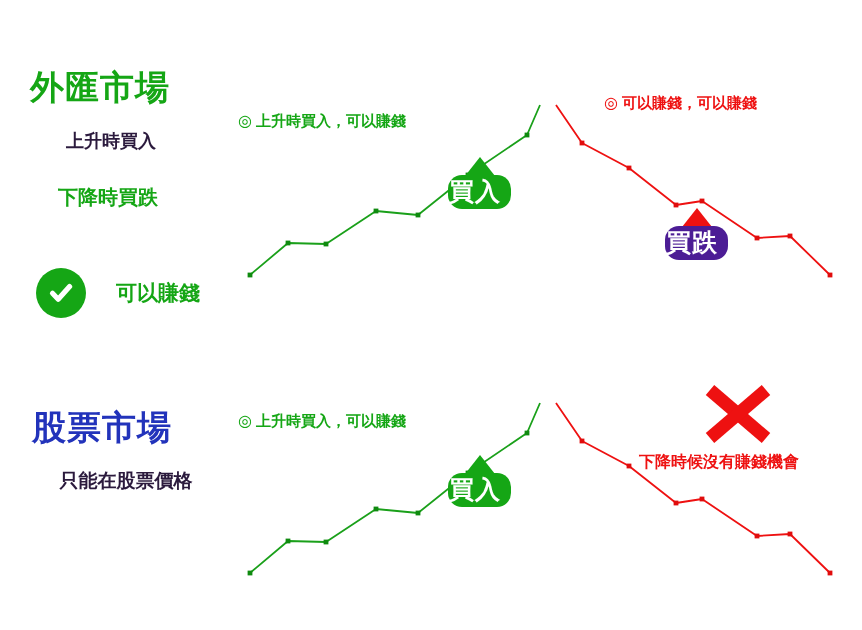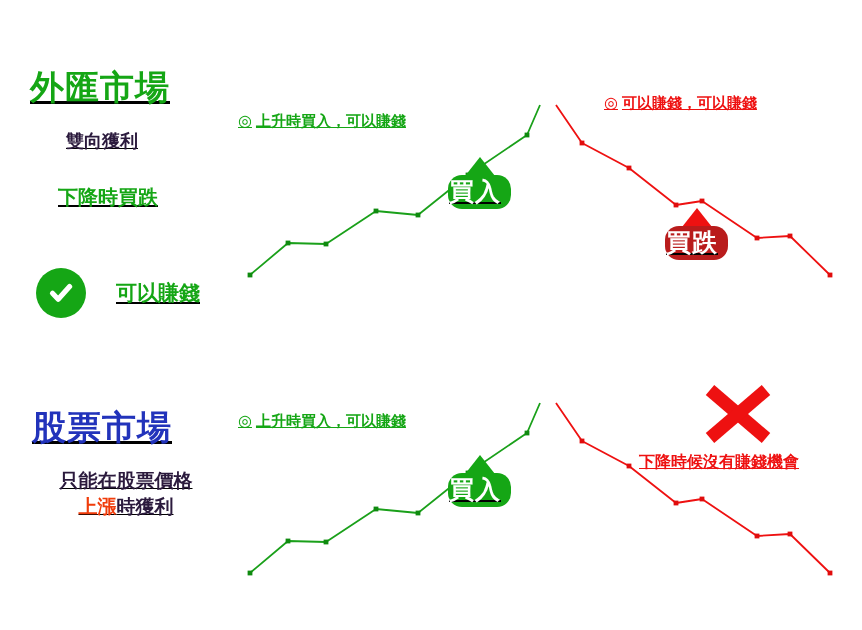--- a/index.html
+++ b/index.html
@@ -4,21 +4,21 @@
 <style>
   html,body{margin:0;padding:0;}
   body{
     width:862px;height:630px;
     background:#ffffff;
     font-family:"Liberation Sans","DejaVu Sans",sans-serif;
     overflow:hidden;
     position:relative;
   }
   .stage{position:relative;width:862px;height:630px;}
-  .abs{position:absolute;text-decoration:underline;}
+  .abs{position:absolute;}
 
   
   .market-title{
     font-size:34px;font-weight:bold;letter-spacing:1px;
     white-space:nowrap;line-height:1;
   }
   .fx-title{color:#15a615;}
   .stock-title{color:#2233bb;}
 
   .subtitle{
@@ -56,21 +56,21 @@
     display:inline-block;
     padding:3px 10px 5px 1px;
     border-radius:14px;
     color:#ffffff;
     font-size:25px;font-weight:bold;
     letter-spacing:1px;
     line-height:1.05;
     white-space:nowrap;
   }
   .badge-green{background:#15a615;}
-  .badge-red{background:#b91c1c;}
+  .badge-red{background:#4c1d95;}
 
   .tri{
     width:0;height:0;
     border-left:15px solid transparent;
     border-right:15px solid transparent;
   }
   .tri-green{border-bottom:19px solid #15a615;}
   .tri-red{border-bottom:19px solid #ee1111;}
 
   
@@ -85,21 +85,21 @@
 </head>
 <body>
 
 <div class="stage">
 
   <div class="abs" style="left:30px;top:70px;">
     <div class="market-title fx-title">外匯市場</div>
   </div>
 
   <div class="abs" style="left:66px;top:130px;">
-    <div class="subtitle">雙向獲利</div>
+    <div class="subtitle">上升時買入</div>
   </div>
 
   <div class="abs" style="left:58px;top:182px;">
     <div class="slogan">下降時買跌</div>
   </div>
 
   <div class="abs" style="left:36px;top:268px;display:flex;align-items:center;gap:30px;">
     <div class="check-circle">
       <svg width="30" height="30" viewBox="0 0 30 30" aria-hidden="true">
         <path d="M6.5 15.3 L12.2 21.2 L23.6 8.6" fill="none" stroke="#ffffff" stroke-width="5.2" stroke-linecap="round" stroke-linejoin="round"></path>
@@ -155,23 +155,20 @@
     <div class="tri tri-red"></div>
     <div class="badge badge-red" style="margin-top:-1px;">買跌</div>
   </div>
 
   <div class="abs" style="left:32px;top:410px;">
     <div class="market-title stock-title">股票市場</div>
   </div>
 
   <div class="abs" style="left:36px;top:468px;width:180px;">
     <div class="stock-line">只能在股票價格</div>
-    <div class="stock-line">
-      <span class="hl-orange">上漲</span><span>時獲利</span>
-    </div>
   </div>
 
   <div class="abs caption cap-green" style="left:238px;top:413px;">
     <span class="mark">◎</span><span>上升時買入，可以賺錢</span>
   </div>
 
   <div class="abs" style="left:240px;top:393px;width:300px;height:190px;">
     <svg width="300" height="190" viewBox="0 0 300 190">
       <polyline points="10,180 48,148 86,149 136,116 178,120 228,80 287,40 300,10" fill="none" stroke="#1aa01a" stroke-width="1.8" stroke-linejoin="round"></polyline>
       <g fill="#0f8a0f">

